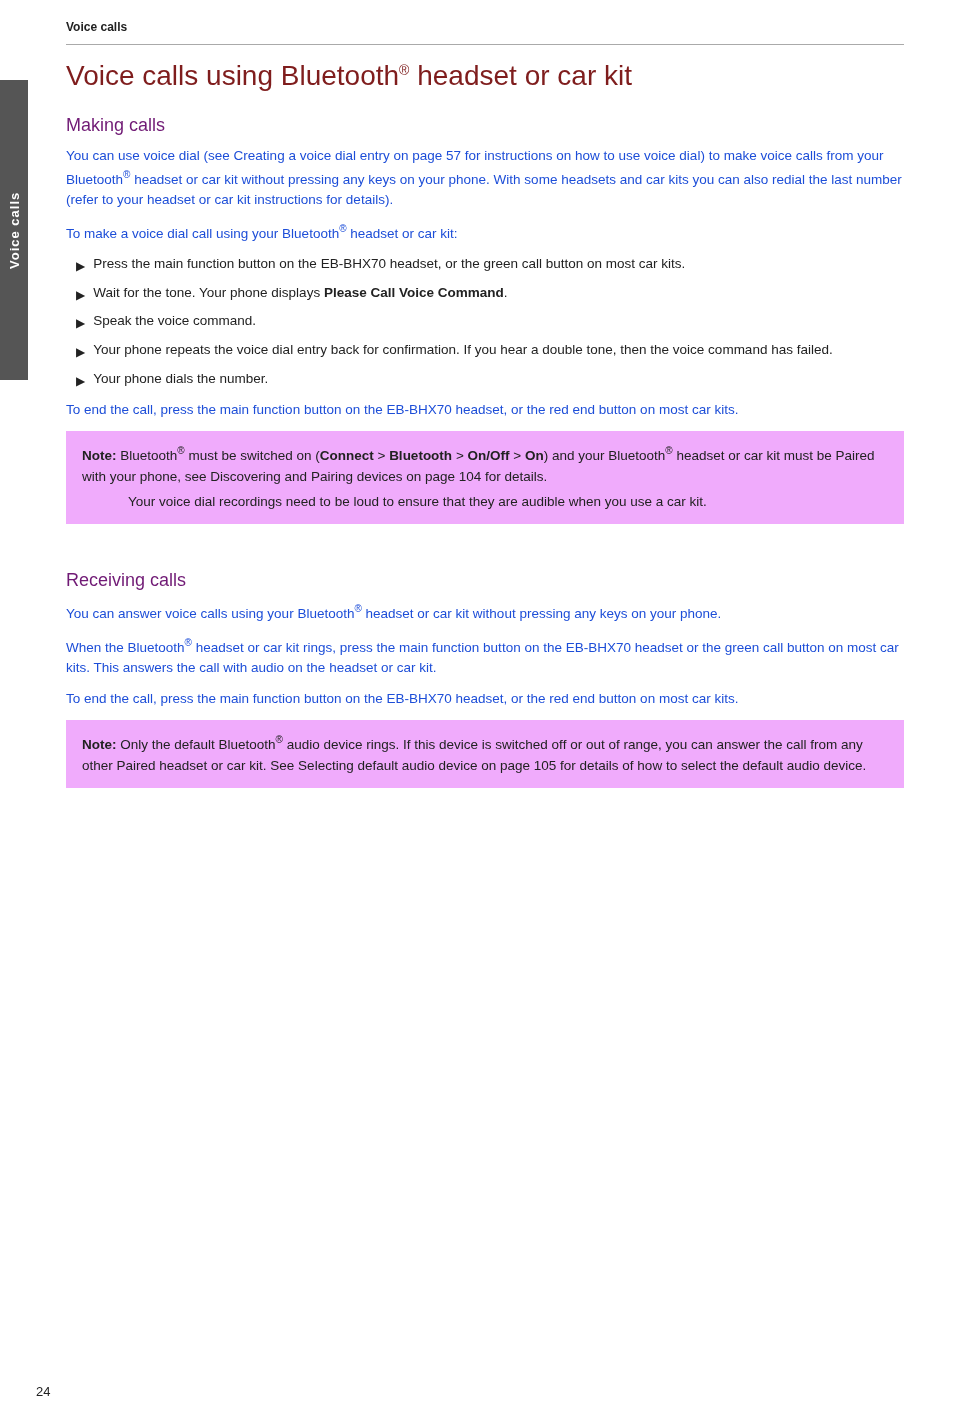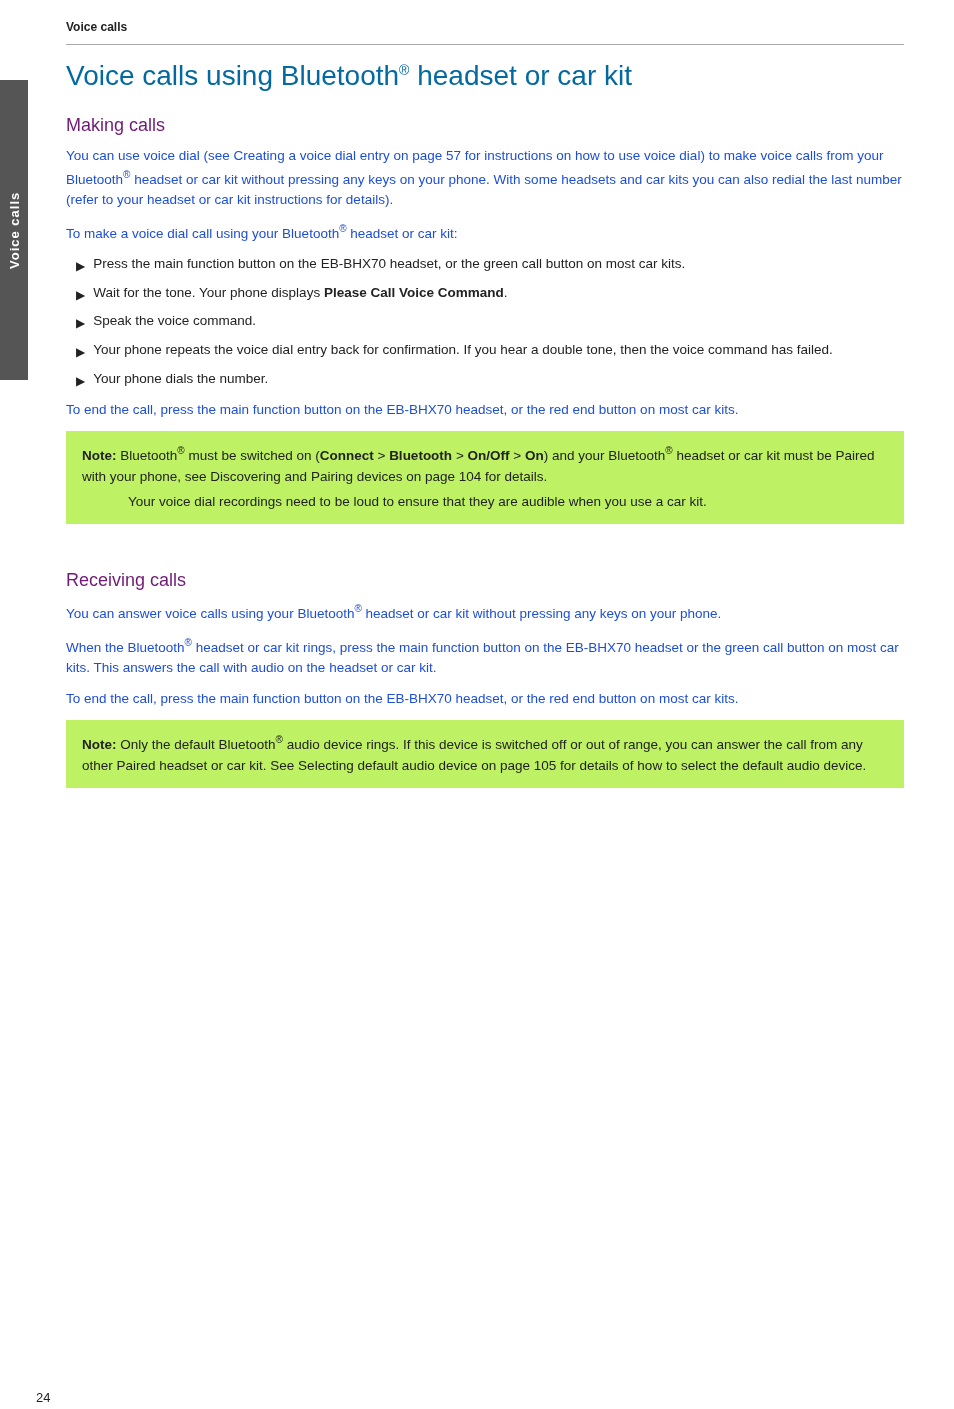--- a/index.html
+++ b/index.html
@@ -51,21 +51,21 @@
       font-size: 12px;
       font-weight: bold;
       color: #222;
       margin-bottom: 10px;
     }
 
     
     .page-title {
       font-size: 28px;
       font-weight: normal;
-      color: #0369a1;
+      color: #7f1d1d;
       margin-bottom: 22px;
       line-height: 1.2;
     }
 
     .page-title sup {
       font-size: 14px;
       vertical-align: super;
     }
 
     
@@ -111,21 +111,21 @@
       margin-top: 3px;
       flex-shrink: 0;
     }
 
     .bullet-text {
       flex: 1;
     }
 
     
     .note-box {
-      background: #bef264;
+      background: #f0abfc;
       border: none;
       padding: 12px 16px 12px 16px;
       margin-bottom: 20px;
       font-size: 13.5px;
       line-height: 1.55;
     }
 
     .note-box sup {
       font-size: 10px;
       vertical-align: super;
@@ -141,21 +141,21 @@
     }
 
     
     .section-gap {
       height: 18px;
     }
 
     
     .page-number {
       position: absolute;
-      bottom: 4px;
+      bottom: 10px;
       left: 36px;
       font-size: 13px;
       color: #222;
     }
 
     
     .top-rule {
       border: none;
       border-top: 1.5px solid #aaa;
       margin-bottom: 14px;

